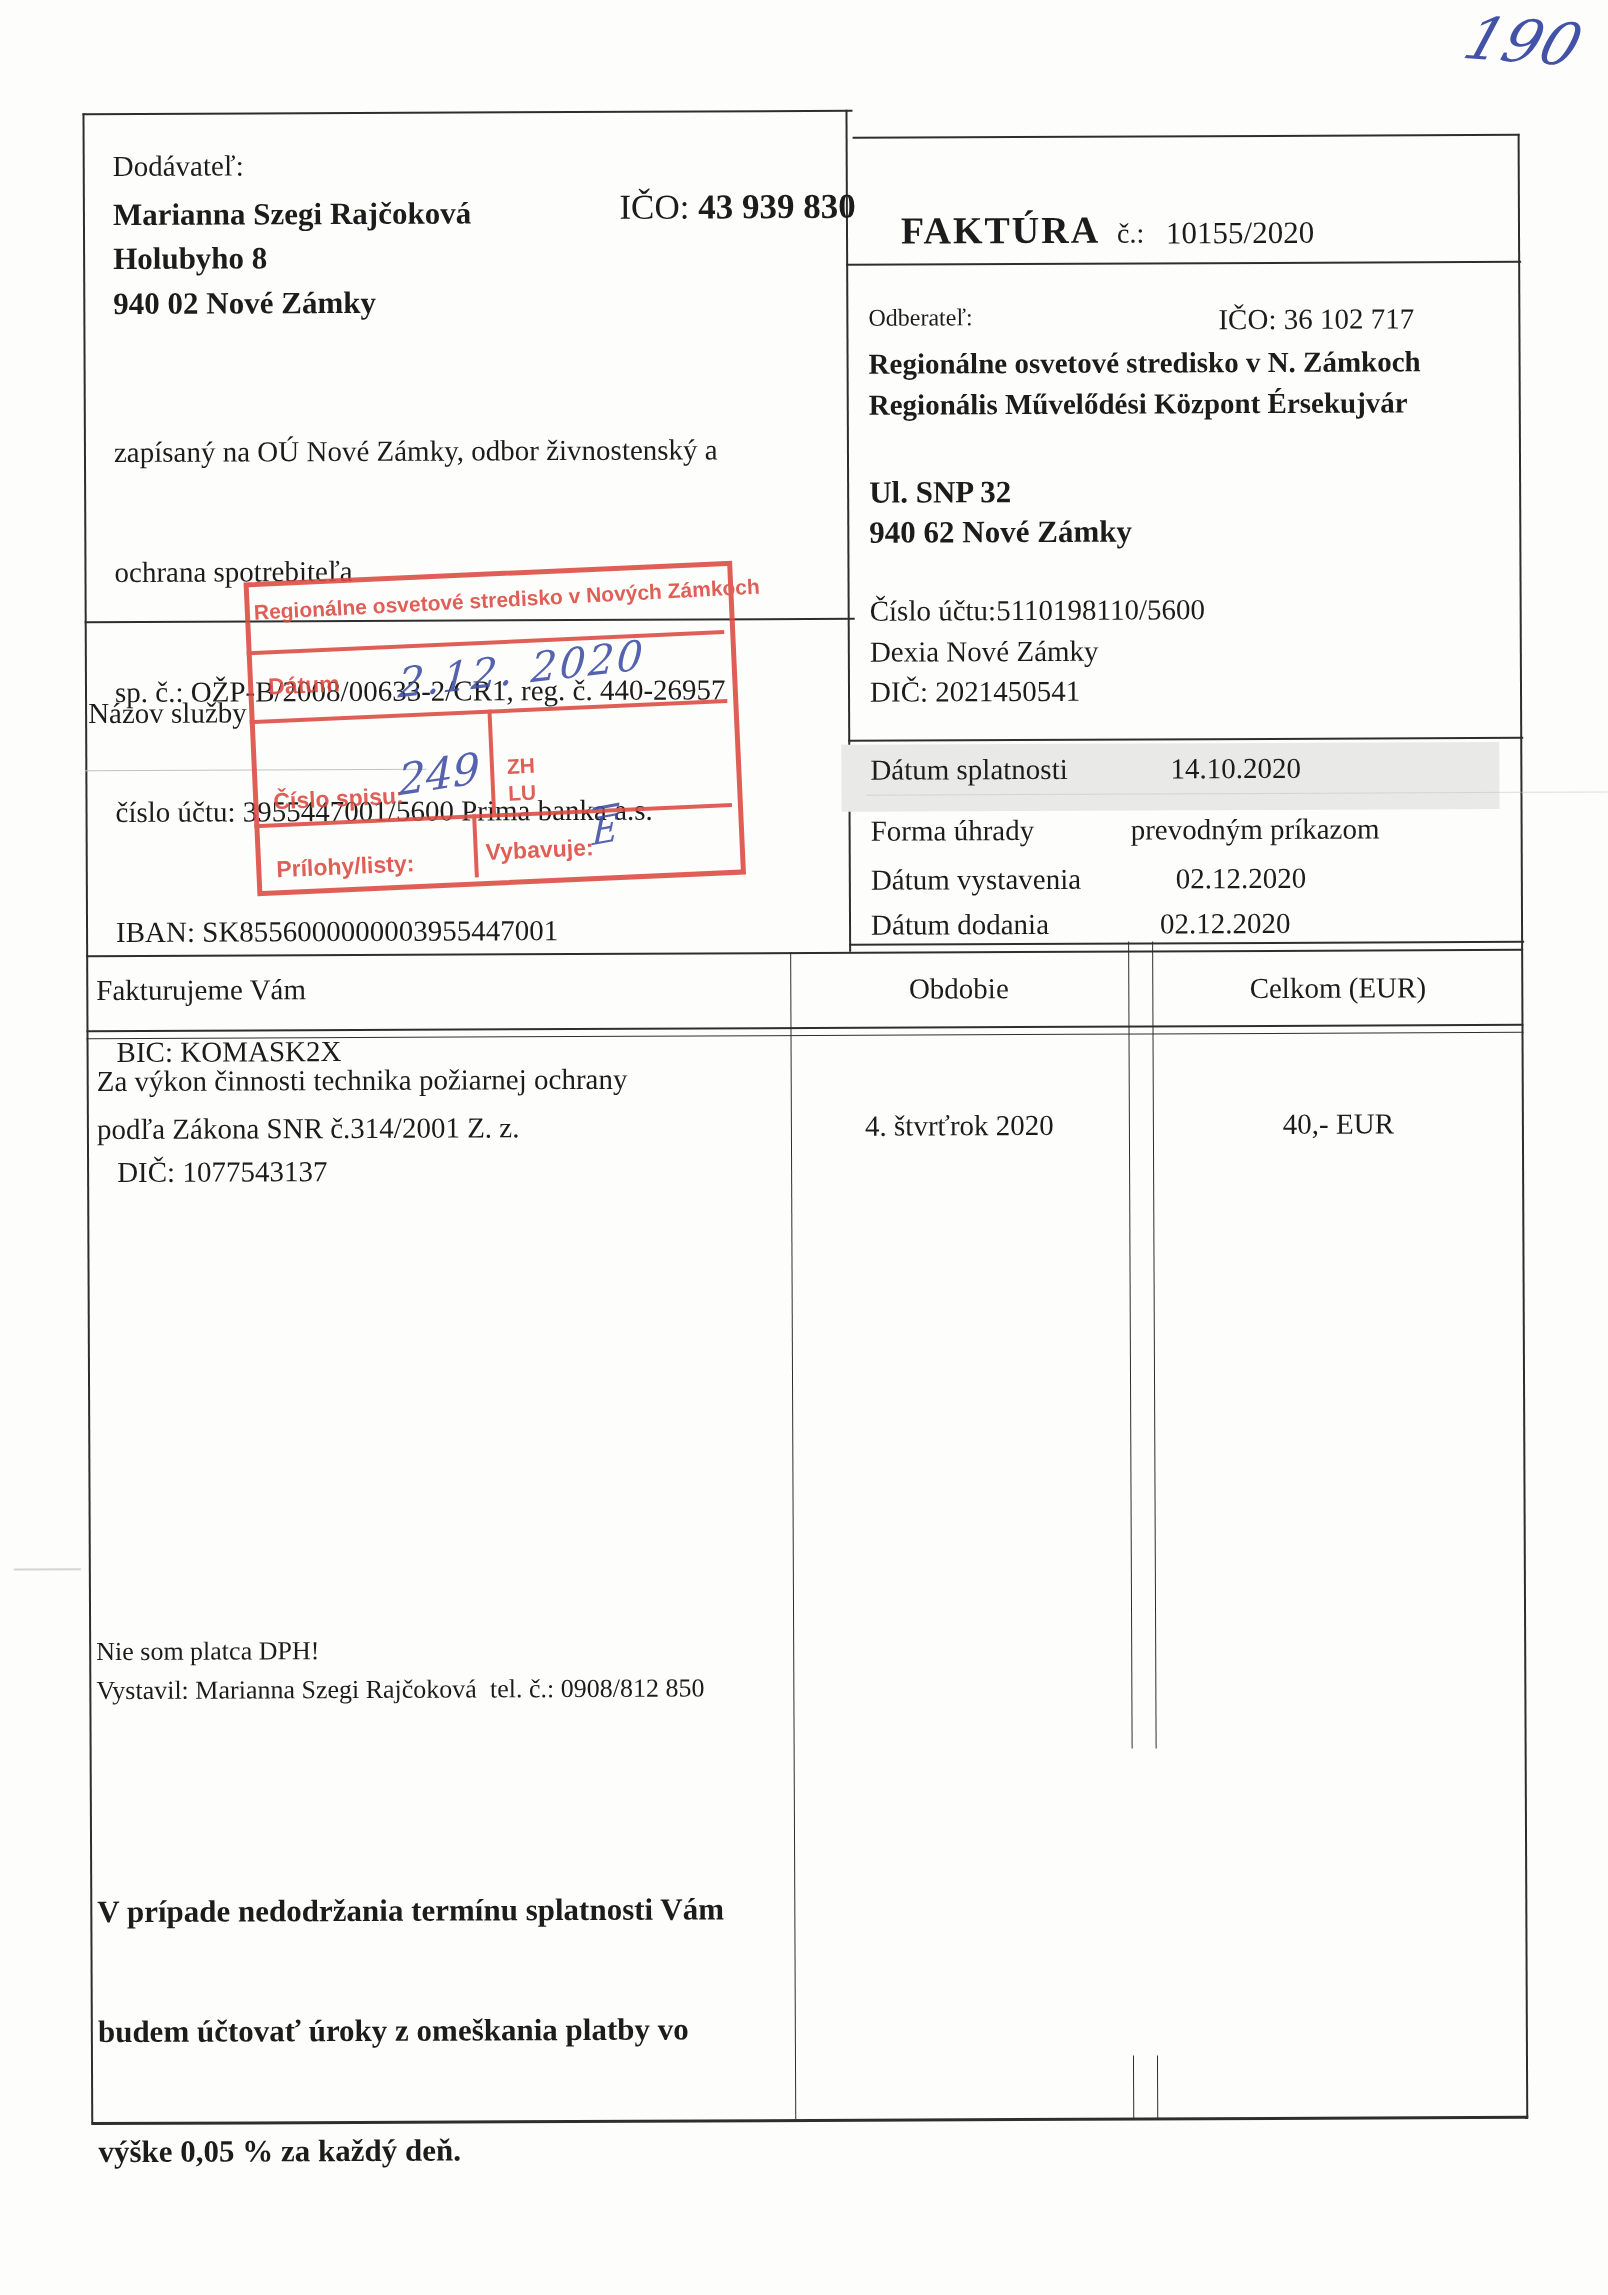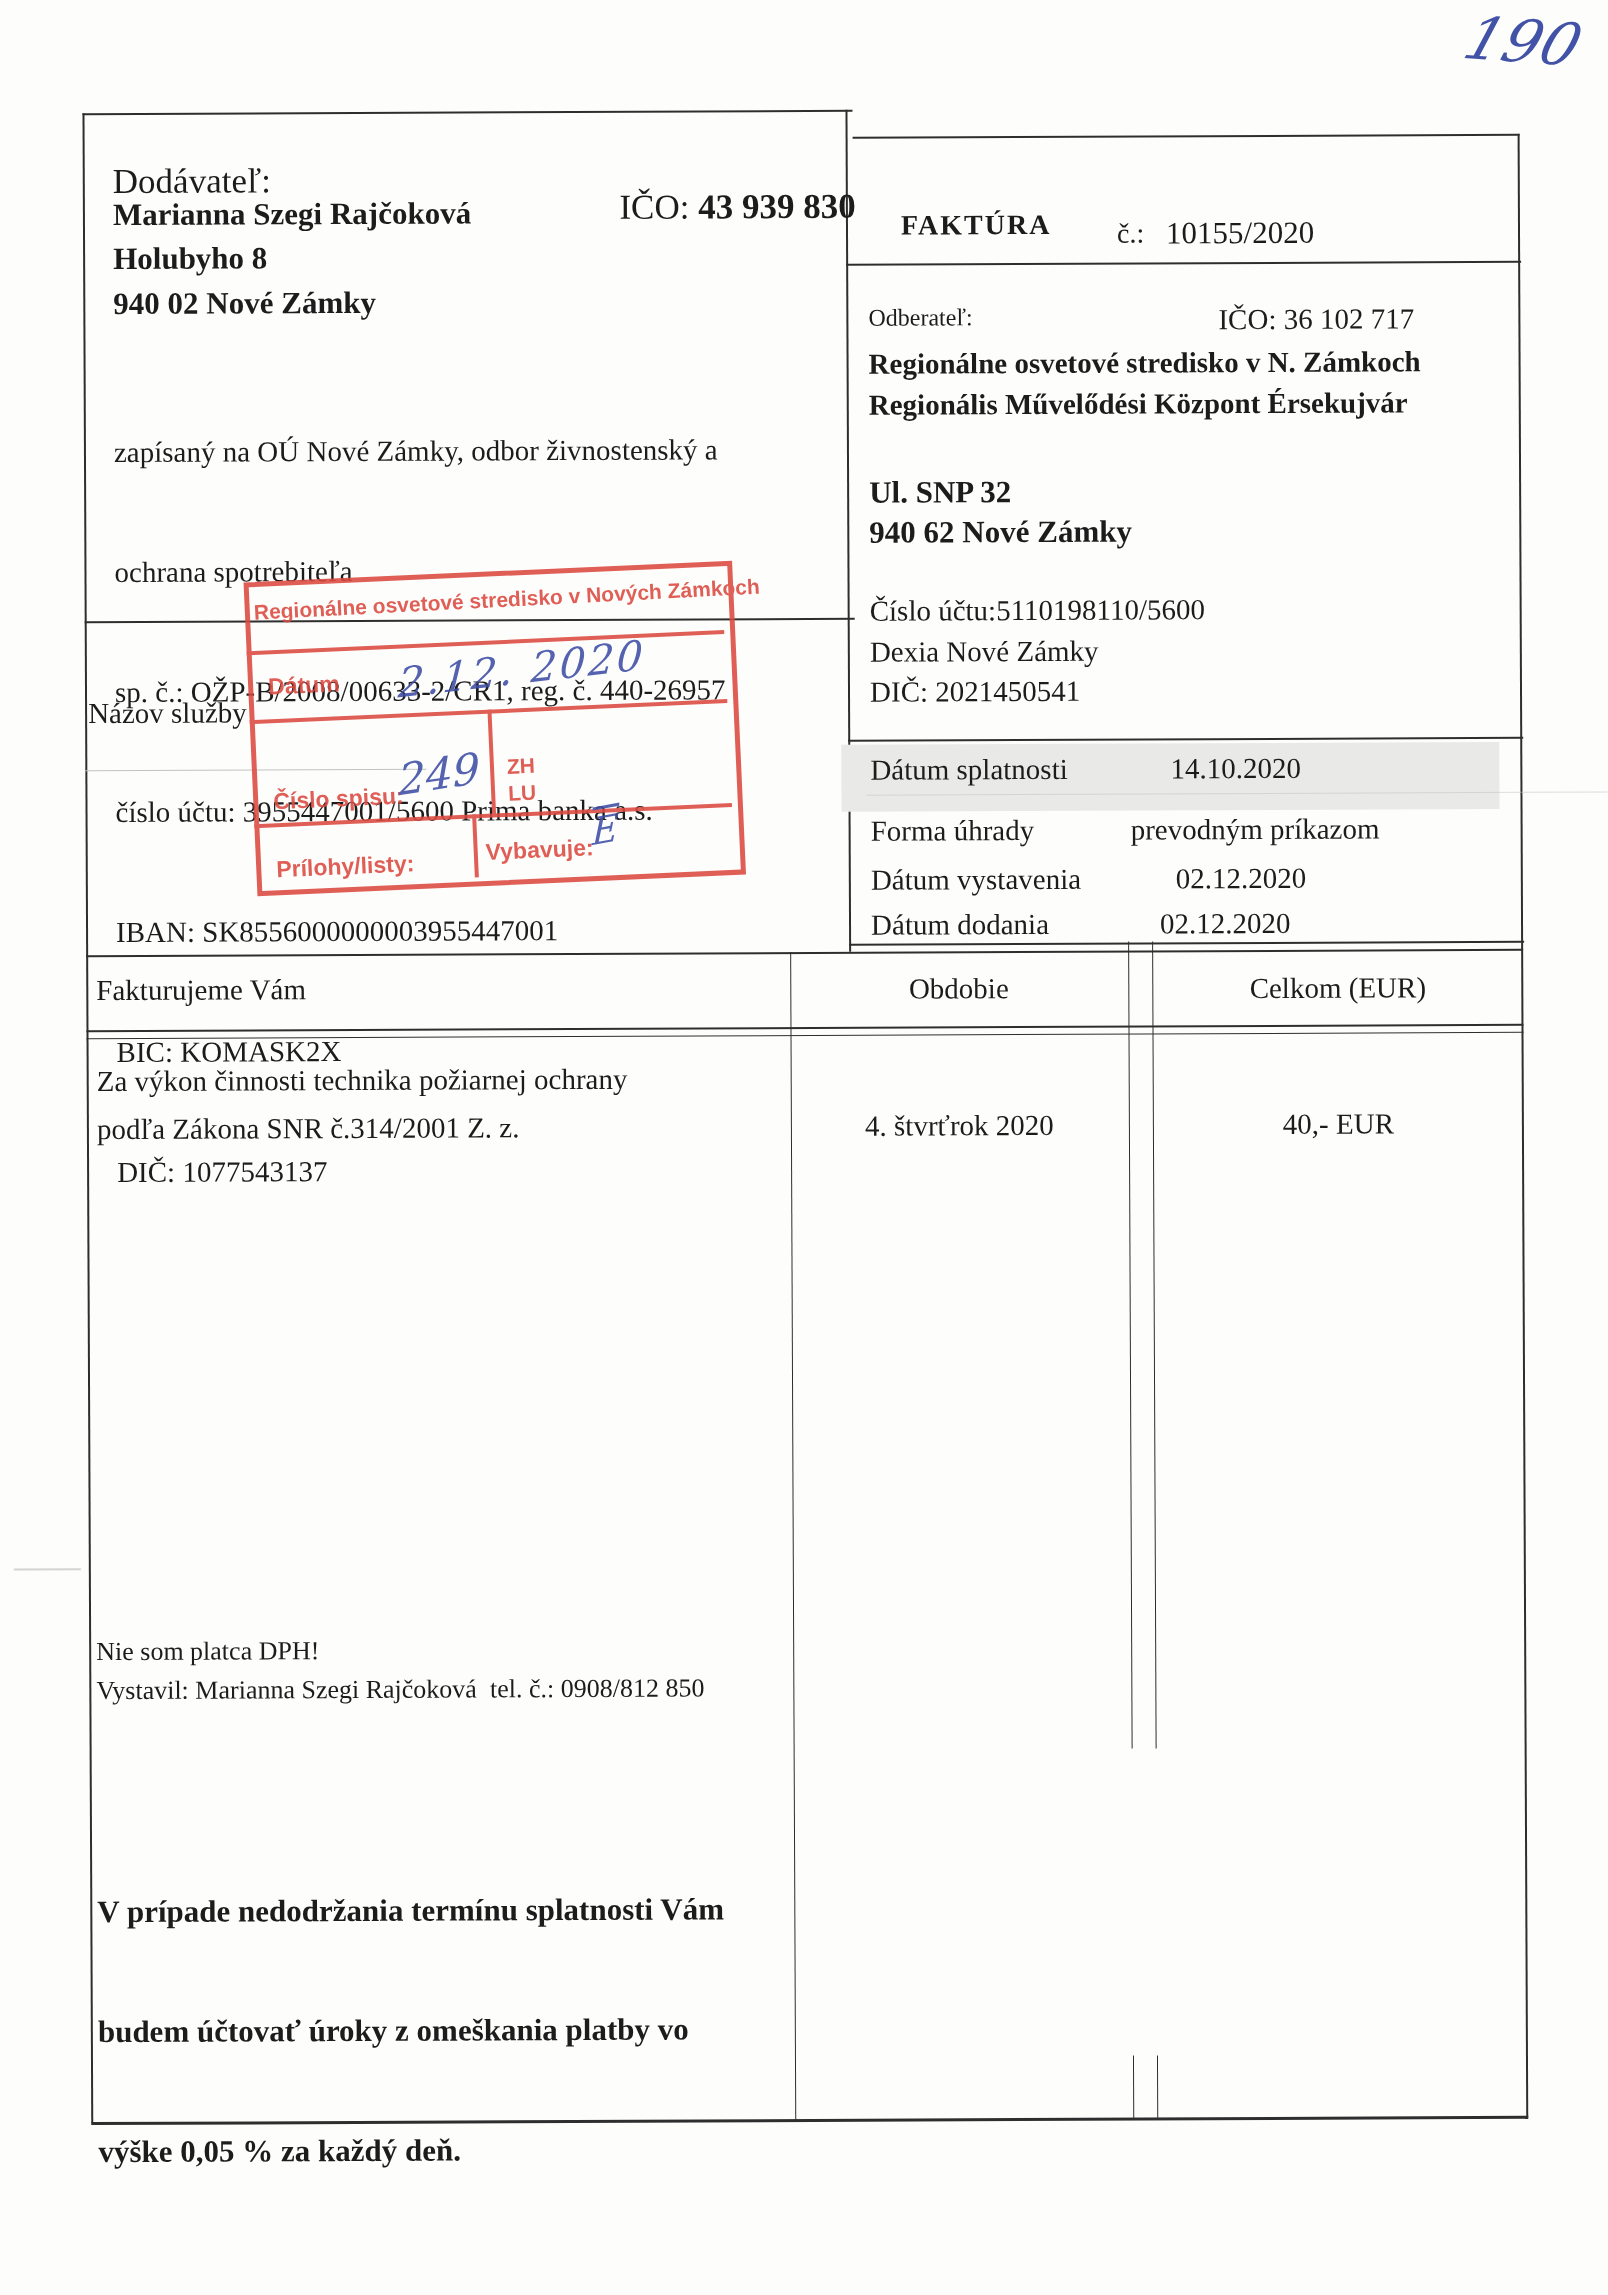--- a/index.html
+++ b/index.html
@@ -51,41 +51,41 @@
     <div class="hl" style="left:87px;top:952px;width:1437px;"></div>
     <div class="hl" style="left:87px;top:1027px;width:1437px;"></div>
     <div class="hl" style="left:87px;top:1035px;width:1437px;height:1.3px;"></div>
     <div class="vl" style="left:791px;top:952px;height:1169px;width:1.3px;"></div>
     <div class="vl" style="left:1129px;top:943px;height:807px;width:1.3px;"></div>
     <div class="vl" style="left:1153px;top:943px;height:807px;width:1.3px;"></div>
     <div class="vl" style="left:1129px;top:2057px;height:63px;width:1.3px;"></div>
     <div class="vl" style="left:1153px;top:2057px;height:63px;width:1.3px;"></div>
     <div class="hl" style="left:87px;top:2119px;width:1437px;height:2.7px;"></div>
 
-    <div class="t" style="left:117px;top:160px;font-size:35px;">Dodávateľ:</div>
+    <div class="t" style="left:117px;top:148px;font-size:29px;">Dodávateľ:</div>
     <div class="t" style="left:571px;top:150px;font-size:35px;">
       <span>IČO: </span><span class="b">43 939 830</span>
     </div>
     <div class="t b" style="left:117px;top:195px;font-size:31px;">Marianna Szegi Rajčoková</div>
     <div class="t b" style="left:117px;top:239px;font-size:31px;">Holubyho 8</div>
     <div class="t b" style="left:117px;top:284px;font-size:31px;">940 02 Nové Zámky</div>
 
     <div class="t" style="left:117px;top:349px;font-size:29px;line-height:40px;">
       <div>zapísaný na OÚ Nové Zámky, odbor živnostenský a</div>
       <div>ochrana spotrebiteľa</div>
       <div>sp. č.: OŽP-B/2008/00633-2/CR1, reg. č. 440-26957</div>
       <div>číslo účtu: 3955447001/5600 Prima banka a.s.</div>
       <div>IBAN: SK8556000000003955447001</div>
       <div>BIC: KOMASK2X</div>
       <div>DIČ: 1077543137</div>
     </div>
 
     <div class="t" style="left:90px;top:695px;font-size:29px;">Názov služby</div>
 
-    <div class="t b" style="left:905px;top:211px;font-size:28px;letter-spacing:2px;">FAKTÚRA</div>
+    <div class="t b" style="left:905px;top:211px;font-size:38px;letter-spacing:2px;">FAKTÚRA</div>
     <div class="t" style="left:1121px;top:220px;font-size:28px;">č.:</div>
     <div class="t" style="left:1170px;top:218px;font-size:31px;">10155/2020</div>
 
     <div class="t" style="left:872px;top:306px;font-size:24px;">Odberateľ:</div>
     <div class="t" style="left:1222px;top:306px;font-size:29px;">IČO: 36 102 717</div>
     <div class="t b" style="left:872px;top:349px;font-size:29px;">Regionálne osvetové stredisko v N. Zámkoch</div>
     <div class="t b" style="left:872px;top:390px;font-size:29px;">Regionális Művelődési Központ Érsekujvár</div>
     <div class="t b" style="left:872px;top:476px;font-size:31px;">Ul. SNP 32</div>
     <div class="t b" style="left:872px;top:516px;font-size:31px;">940 62 Nové Zámky</div>
     <div class="t" style="left:872px;top:596px;font-size:29px;">Číslo účtu:5110198110/5600</div>

